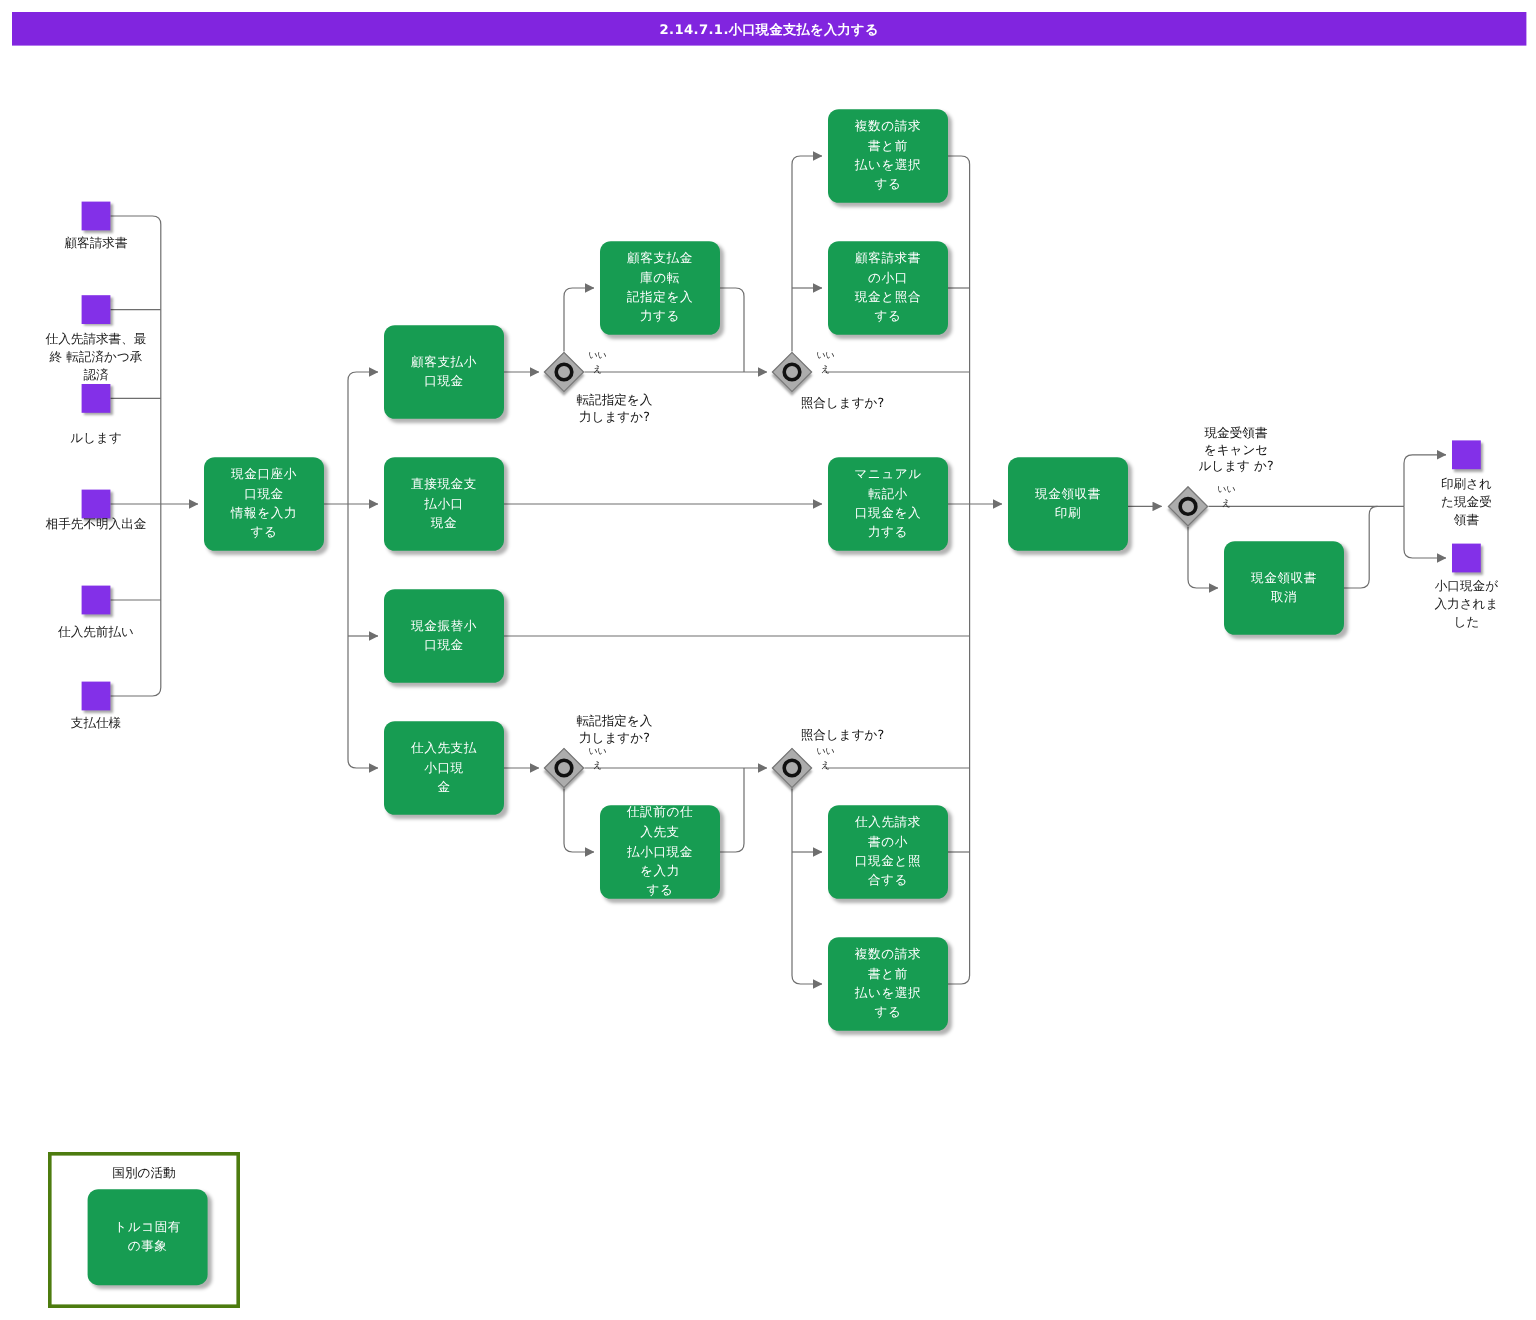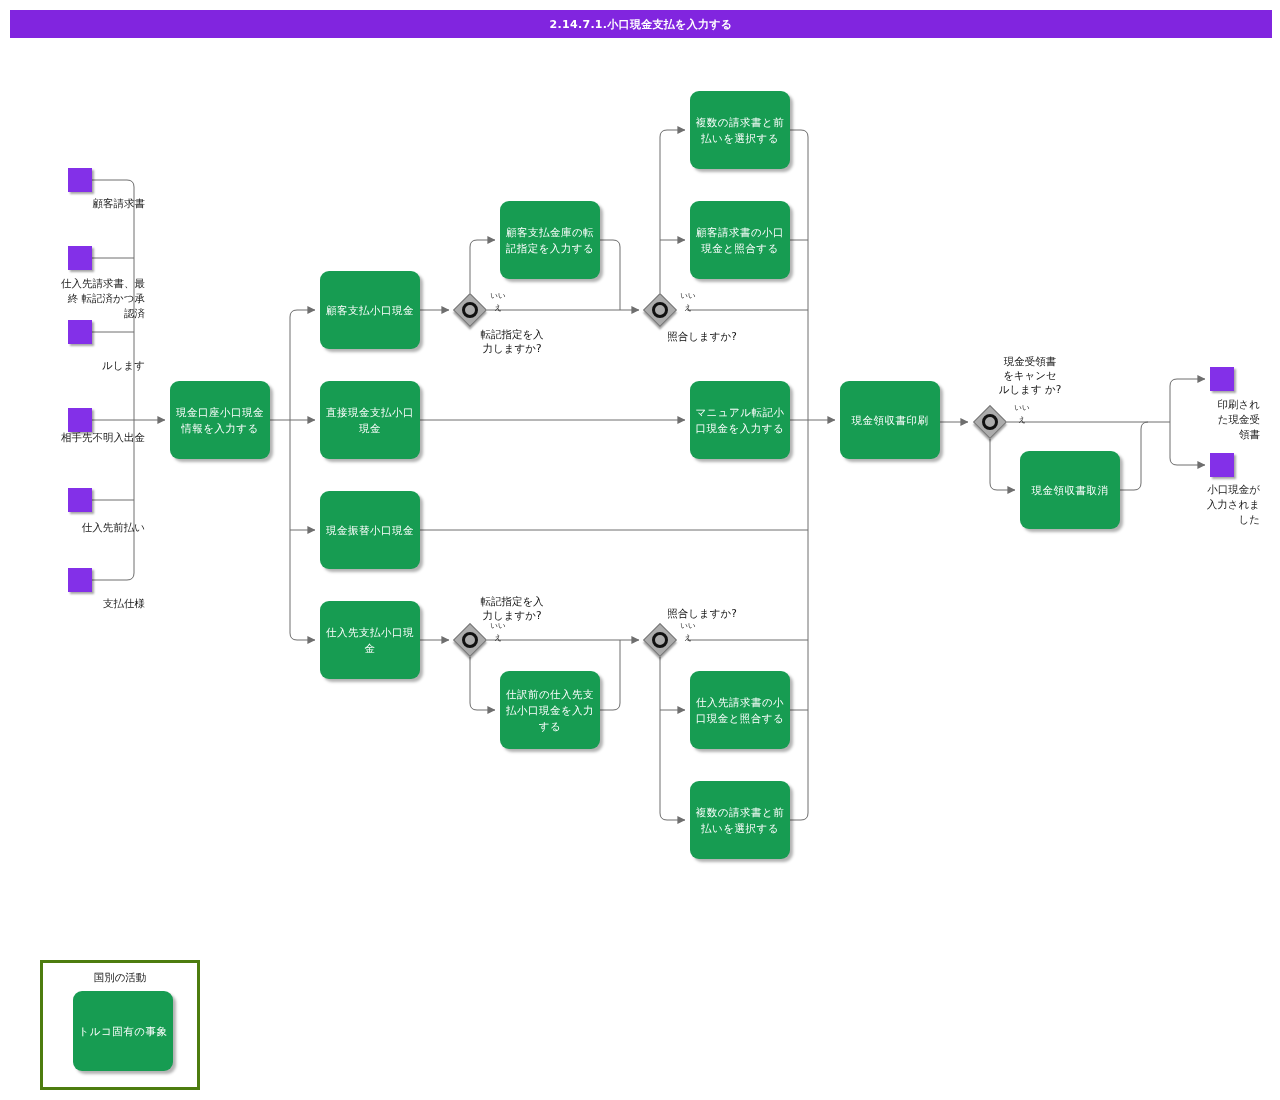--- a/index.html
+++ b/index.html
@@ -4,27 +4,27 @@
 <style>
   html,body { margin:0; padding:0; background:#fff; }
   .canvas { position:relative; width:1280px; height:1100px; background:#fff;
             font-family:"DejaVu Sans",sans-serif; overflow:hidden; }
   .header { position:absolute; left:10px; top:10px; width:1262px; height:28px;
             background:var(--accent_purple,#8125DF); display:flex; align-items:center; justify-content:center; }
   .header span { color:#fff; font-size:11px; font-weight:bold; letter-spacing:.3px; }
   svg.connectors { position:absolute; left:0; top:0; }
   .event { position:absolute; width:24px; height:24px; background:var(--event_purple,#8330E8);
            box-shadow:2px 2px 2px rgba(0,0,0,.35); }
-  .evlabel { position:absolute; font-size:10.5px; color:#1a1a1a; text-align:right;
+  .evlabel { position:absolute; font-size:10.5px; color:#1a1a1a; text-align:center;
              white-space:pre-line; line-height:1.45; }
   .activity { position:absolute; width:100px; height:78px; box-sizing:border-box;
               background:var(--activity_green,#179C52); border-radius:9px; color:#fff;
               font-size:10.5px; letter-spacing:.5px; line-height:1.55; display:flex;
               align-items:center; justify-content:center; text-align:center; white-space:pre-line;
-              box-shadow:3px 3px 3px rgba(0,0,0,.3); padding:3px; }
+              box-shadow:3px 3px 3px rgba(0,0,0,.3); padding:20px; }
   .gateway { position:absolute; width:24px; height:24px; box-sizing:border-box;
              background:#ACACAC; border:1px solid #777; transform:rotate(45deg);
              box-shadow:2px 2px 2px rgba(0,0,0,.35); }
   .gw-circle { position:absolute; left:3px; top:3px; width:16px; height:16px; box-sizing:border-box;
                border:3px solid #111; border-radius:50%; }
   .qlabel { position:absolute; width:100px; font-size:10.5px; color:#111; text-align:center;
             white-space:pre-line; line-height:1.35;padding-left:42px; }
   .nolabel { position:absolute; width:30px; font-size:7.5px; color:#111; text-align:center;
              white-space:pre-line; line-height:1.6; }
   .legend { position:absolute; left:40px; top:960px; width:160px; height:130px; box-sizing:border-box;

